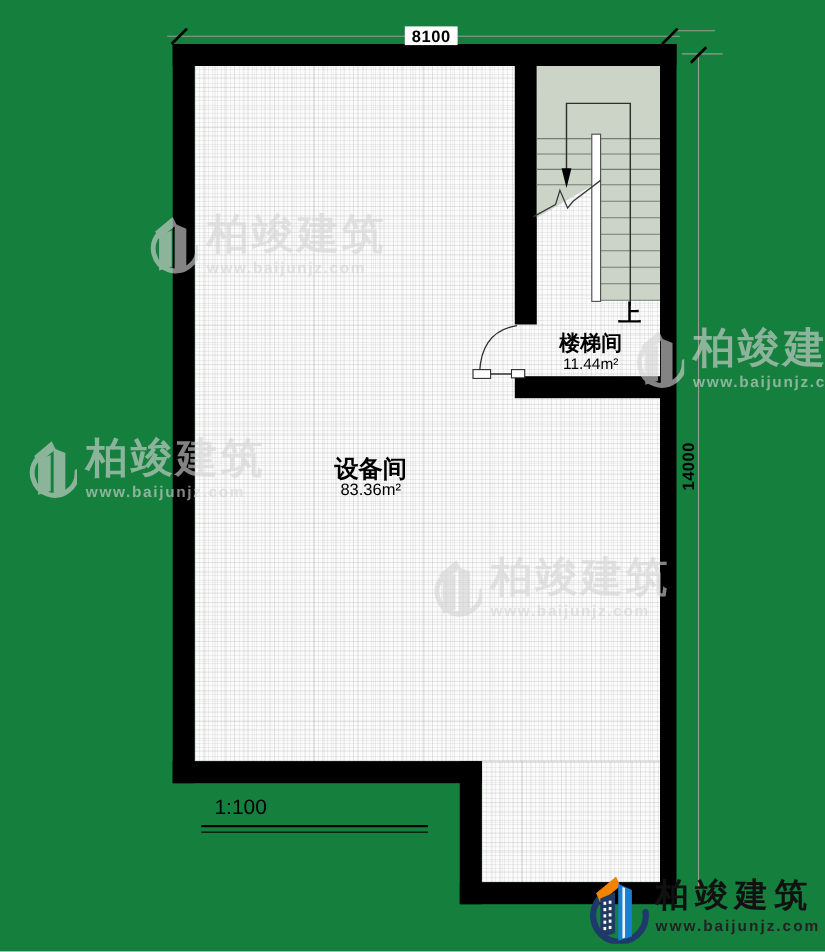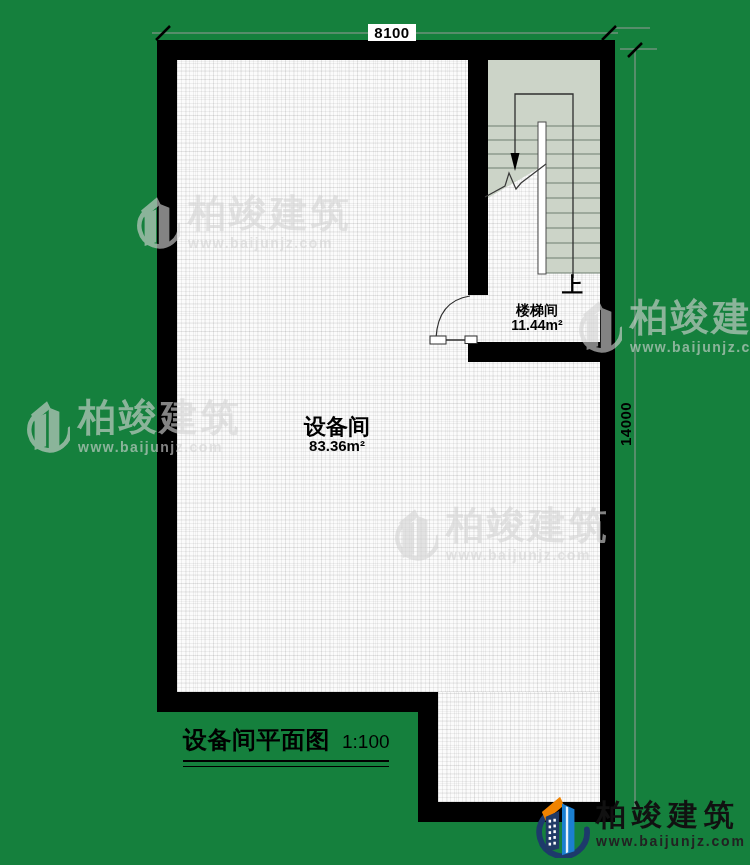--- a/index.html
+++ b/index.html
@@ -17,22 +17,22 @@
       repeating-linear-gradient(90deg, rgba(50,50,50,0.07) 0 1px, transparent 1px 4px),
       repeating-linear-gradient(0deg, rgba(50,50,50,0.05) 0 1px, transparent 1px 9px),
       repeating-linear-gradient(90deg, rgba(50,50,50,0.05) 0 1px, transparent 1px 9px);
   }
   .wall { background:#000; z-index:3; }
   .plan-svg { position:absolute; left:0; top:0; z-index:4; }
   .dim-text { font-size:15px; font-weight:bold; fill:#000; letter-spacing:0.5px; }
 
   .room-label { z-index:5; transform:translateX(-50%); text-align:center; color:#000; white-space:nowrap; }
   .room-name { font-weight:bold; font-size:22px; line-height:1.05; }
-  .room-name.sm { font-size:14px; }
-  .room-area { font-weight:bold; font-size:15px; line-height:1.1; }
+  .room-name.sm { font-size:19px; }
+  .room-area { font-weight:normal; font-size:15px; line-height:1.1; }
   .room-area.sm { font-size:14px; }
   .up-label { z-index:5; font-weight:bold; font-size:21px; color:#000; }
 
   .watermark { z-index:6; display:flex; align-items:center; color:#d4d4d4; opacity:0.62; white-space:nowrap; }
   .wm-texts { margin-left:8px; }
   .wm-name { font-size:38px; font-weight:bold; letter-spacing:3px; line-height:1; }
   .wm-url  { font-size:14px; font-weight:bold; letter-spacing:1.5px; margin-top:3px; }
 
   .title-block { z-index:5; color:#000; }
   .title-row { display:flex; align-items:baseline; }
@@ -169,21 +169,20 @@
       <polygon points="28,12 40,17 40,59 28,63" fill="currentColor"></polygon>
     </svg>
     <div class="wm-texts">
       <div class="wm-name">柏竣建筑</div>
       <div class="wm-url">www.baijunjz.com</div>
     </div>
   </div>
 
   <div class="abs title-block" style="left:183px; top:724px;">
     <div class="title-row">
-      <span class="plan-title">设备间平面图</span>
       <span class="plan-scale">1:100</span>
     </div>
     <div class="title-underline"></div>
   </div>
 
   <div class="abs brand-logo" style="left:533px; top:791px;">
     <svg viewBox="0 0 60 70" width="58" height="67">
       <path d="M13,26 A25,25 0 1 0 56,40" fill="none" stroke="#1d3a6b" stroke-width="6" stroke-linecap="round"></path>
       <polygon points="9,22 28,6 32,15 13,31" fill="#f08300"></polygon>
       <polygon points="13,27 27,21 27,60 13,64" fill="#203a66"></polygon>

